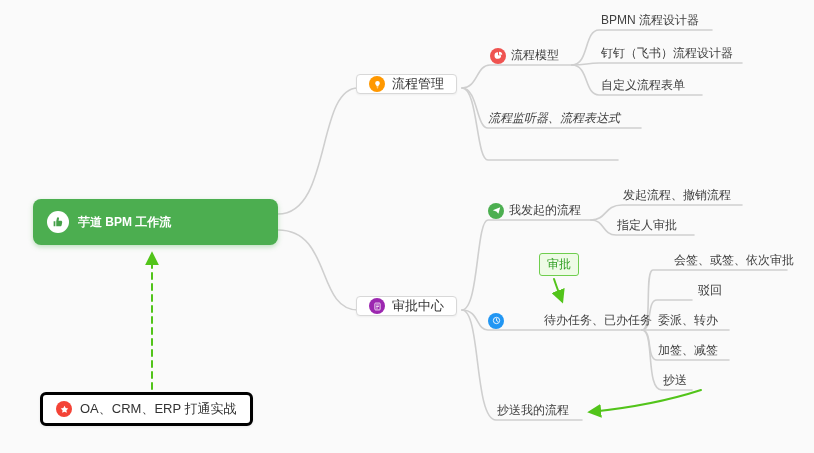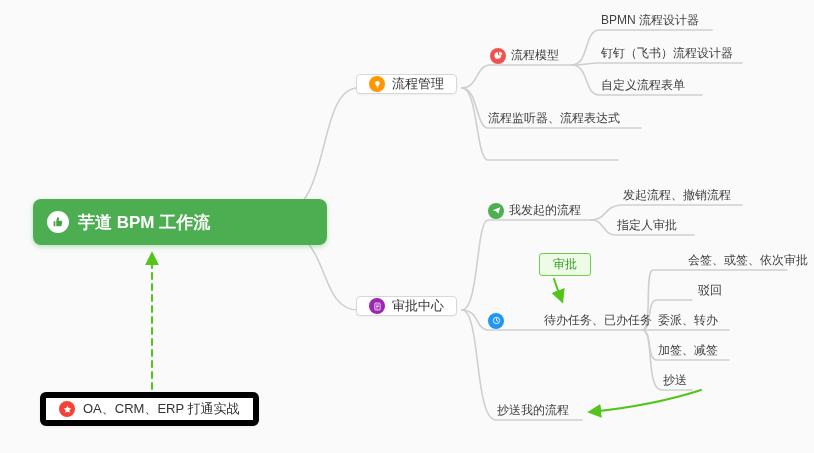--- a/index.html
+++ b/index.html
@@ -24,34 +24,34 @@
   }
   .box{
     display:flex;align-items:center;gap:7px;
     height:20px;padding:0 12px;box-sizing:border-box;
     background:#fff;border:1px solid #d8d8d8;border-radius:4px;
     font-size:13px;color:#333;
     box-shadow:0 1px 2px rgba(0,0,0,.05);
   }
   .root{
     display:flex;align-items:center;gap:9px;
-    height:46px;width:294px;padding:0 14px;box-sizing:border-box;
+    height:46px;width:245px;padding:0 14px;box-sizing:border-box;
     background:#4cae50;border-radius:8px;
-    font-size:17px;font-weight:bold;color:#fff;
+    font-size:12px;font-weight:bold;color:#fff;
     box-shadow:0 2px 5px rgba(76,175,80,.35);
   }
   .note{
     display:flex;align-items:center;gap:8px;
     height:34px;padding:0 13px;box-sizing:border-box;
-    background:#fff;border:6px solid #000000;border-radius:6px;
+    background:#fff;border:3px solid #000000;border-radius:6px;
     font-size:13px;color:#333;
     box-shadow:0 1px 3px rgba(0,0,0,.07);
   }
   .tag{
-    padding:2px 13px;font-size:12px;
+    padding:2px 7px;font-size:12px;
     background:#eefbe6;border:1px solid #6fce4e;border-radius:3px;
     color:#2f9e22;
     text-align:center;
   }
   .ic{
     width:16px;height:16px;border-radius:50%;flex:0 0 16px;
     display:flex;align-items:center;justify-content:center;
   }
   .ic svg{width:11px;height:11px;display:block;}
   .ic-bulb{background:#ff9800;}
@@ -135,21 +135,21 @@
   <div class="node leaf" style="left:601px;top:11px;">
     <span>BPMN 流程设计器</span>
   </div>
   <div class="node leaf" style="left:601px;top:44px;">
     <span>钉钉（飞书）流程设计器</span>
   </div>
   <div class="node leaf" style="left:601px;top:76px;justify-content:center;">
     <span>自定义流程表单</span>
   </div>
 
-  <div class="node leaf" style="left:488px;top:109px;">
+  <div class="node leaf" style="left:488px;top:109px;font-style:italic;">
     <span>流程监听器、流程表达式</span>
   </div>
 
   <div class="node box" style="left:356px;top:296px;">
     <span class="ic ic-center">
       <svg viewBox="0 0 16 16">
           <g fill="none" stroke="#fff" stroke-width="1.2">
             <rect x="4.2" y="3" width="7.6" height="10" rx="1"></rect>
             <path d="M6 5.8h4M6 8h4M6 10.2h2.5"></path>
           </g>
@@ -179,21 +179,21 @@
 
   <div class="node leaf" style="left:488px;top:311px;gap:40px;">
     <span class="ic ic-clock">
       <svg viewBox="0 0 16 16">
           <circle cx="8" cy="8" r="4.6" fill="none" stroke="#fff" stroke-width="1.3"></circle>
           <path d="M8 5.4V8.2l2 1.1" fill="none" stroke="#fff" stroke-width="1.3" stroke-linecap="round"></path>
         </svg>
     </span>
     <span>待办任务、已办任务</span>
   </div>
-  <div class="node leaf" style="left:688px;top:251px;text-align:right;">
+  <div class="node leaf" style="left:674px;top:251px;text-align:right;">
     <span>会签、或签、依次审批</span>
   </div>
   <div class="node leaf" style="left:658px;top:281px;margin-left:40px;">
     <span>驳回</span>
   </div>
   <div class="node leaf" style="left:658px;top:311px;">
     <span>委派、转办</span>
   </div>
   <div class="node leaf" style="left:658px;top:341px;">
     <span>加签、减签</span>

